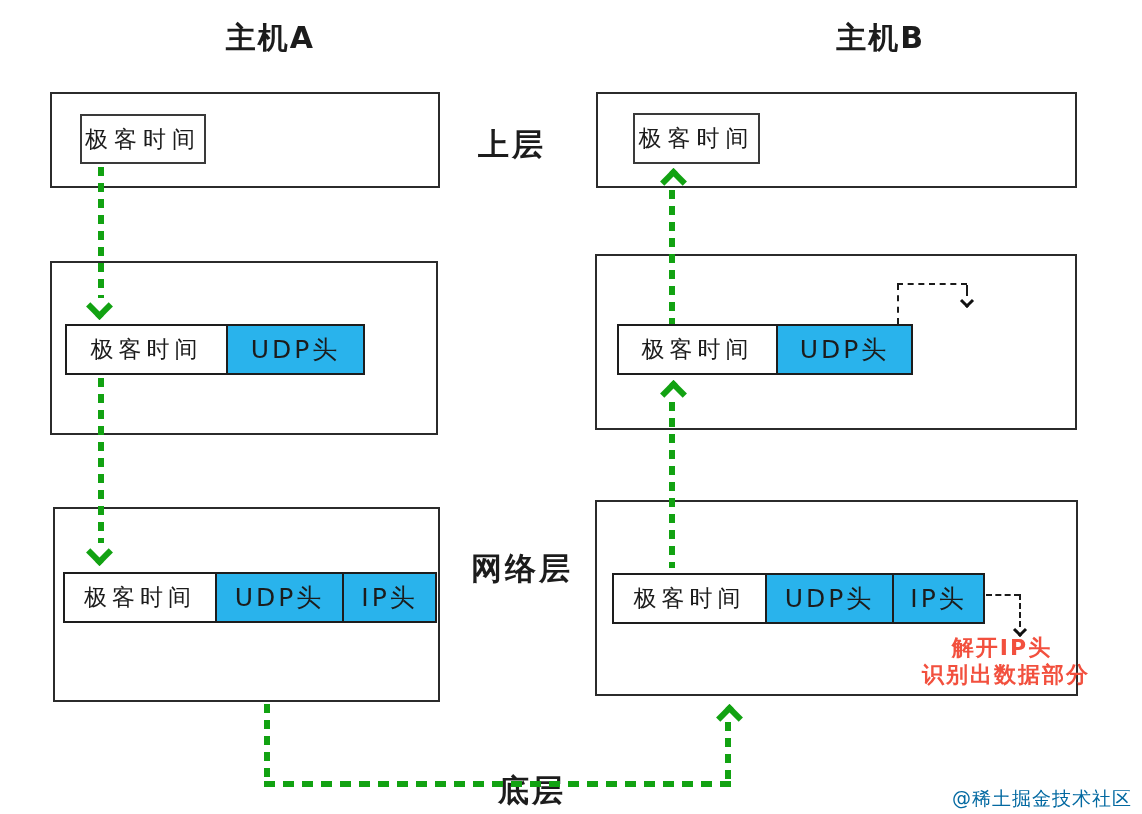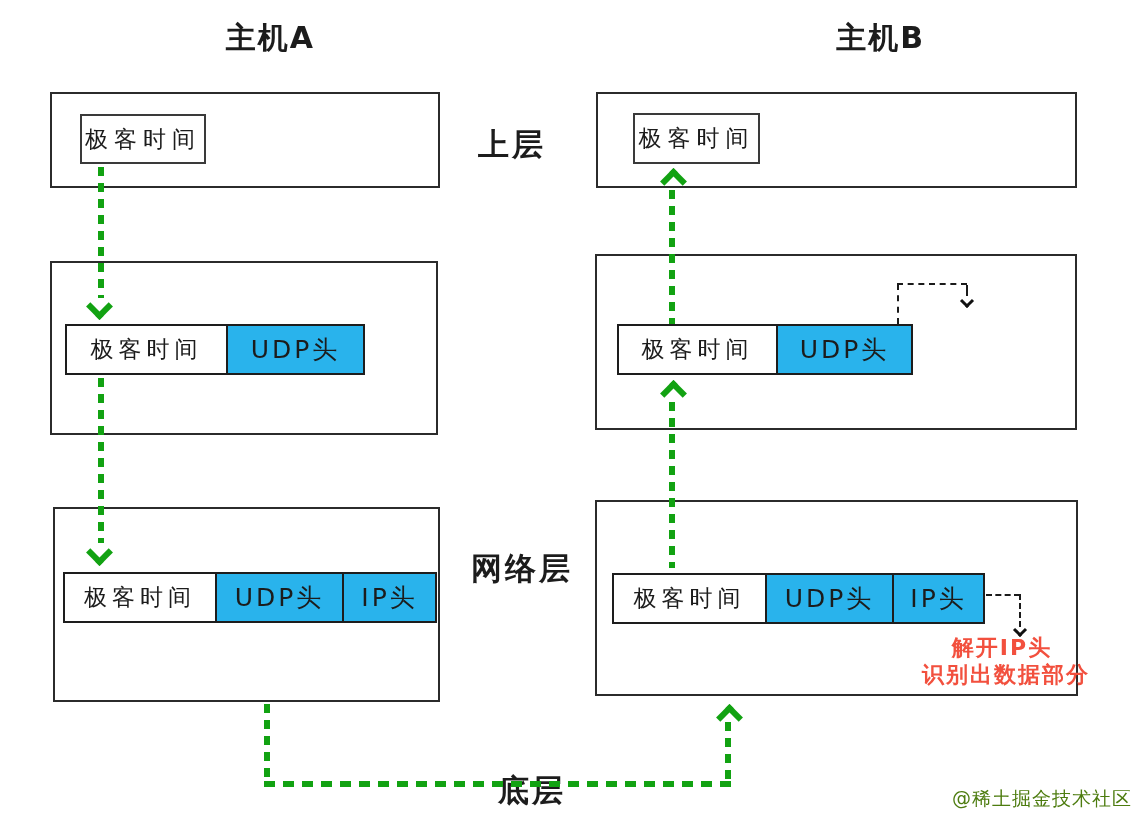--- a/index.html
+++ b/index.html
@@ -22,21 +22,21 @@
   .gv{position:absolute;width:6px;background-image:repeating-linear-gradient(180deg,var(--green) 0 9px,transparent 9px 16px);}
   .gh{position:absolute;height:6px;background-image:repeating-linear-gradient(90deg,var(--green) 0 11px,transparent 11px 19px);}
   .chev{position:absolute;width:13px;height:13px;border-right:6px solid var(--green);border-bottom:6px solid var(--green);}
   .chev.down{transform:rotate(45deg);}
   .chev.up{transform:rotate(-135deg);}
   
   .kv{position:absolute;width:0;border-left:2px dashed #1b1b1b;}
   .kh{position:absolute;height:0;border-top:2px dashed #1b1b1b;}
   .kchev{position:absolute;width:7px;height:7px;border-right:3px solid #111;border-bottom:3px solid #111;transform:rotate(45deg);}
   .red-note{position:absolute;color:var(--red);font-size:22px;font-weight:600;letter-spacing:2px;text-align:center;line-height:28px;white-space:nowrap;}
-  .watermark{position:absolute;color:#4d7c0f;font-size:19px;letter-spacing:1px;}
+  .watermark{position:absolute;color:#0369a1;font-size:19px;letter-spacing:1px;}
 </style>
 </head>
 <body>
 
 <div class="canvas">
 
   <div class="host-title" style="left:160px;top:18px;width:155px;">主机A</div>
   <div class="host-title" style="left:770px;top:18px;width:155px;">主机B</div>
 
   <div class="layer-label" style="left:452px;top:124px;width:120px;">上层</div>

